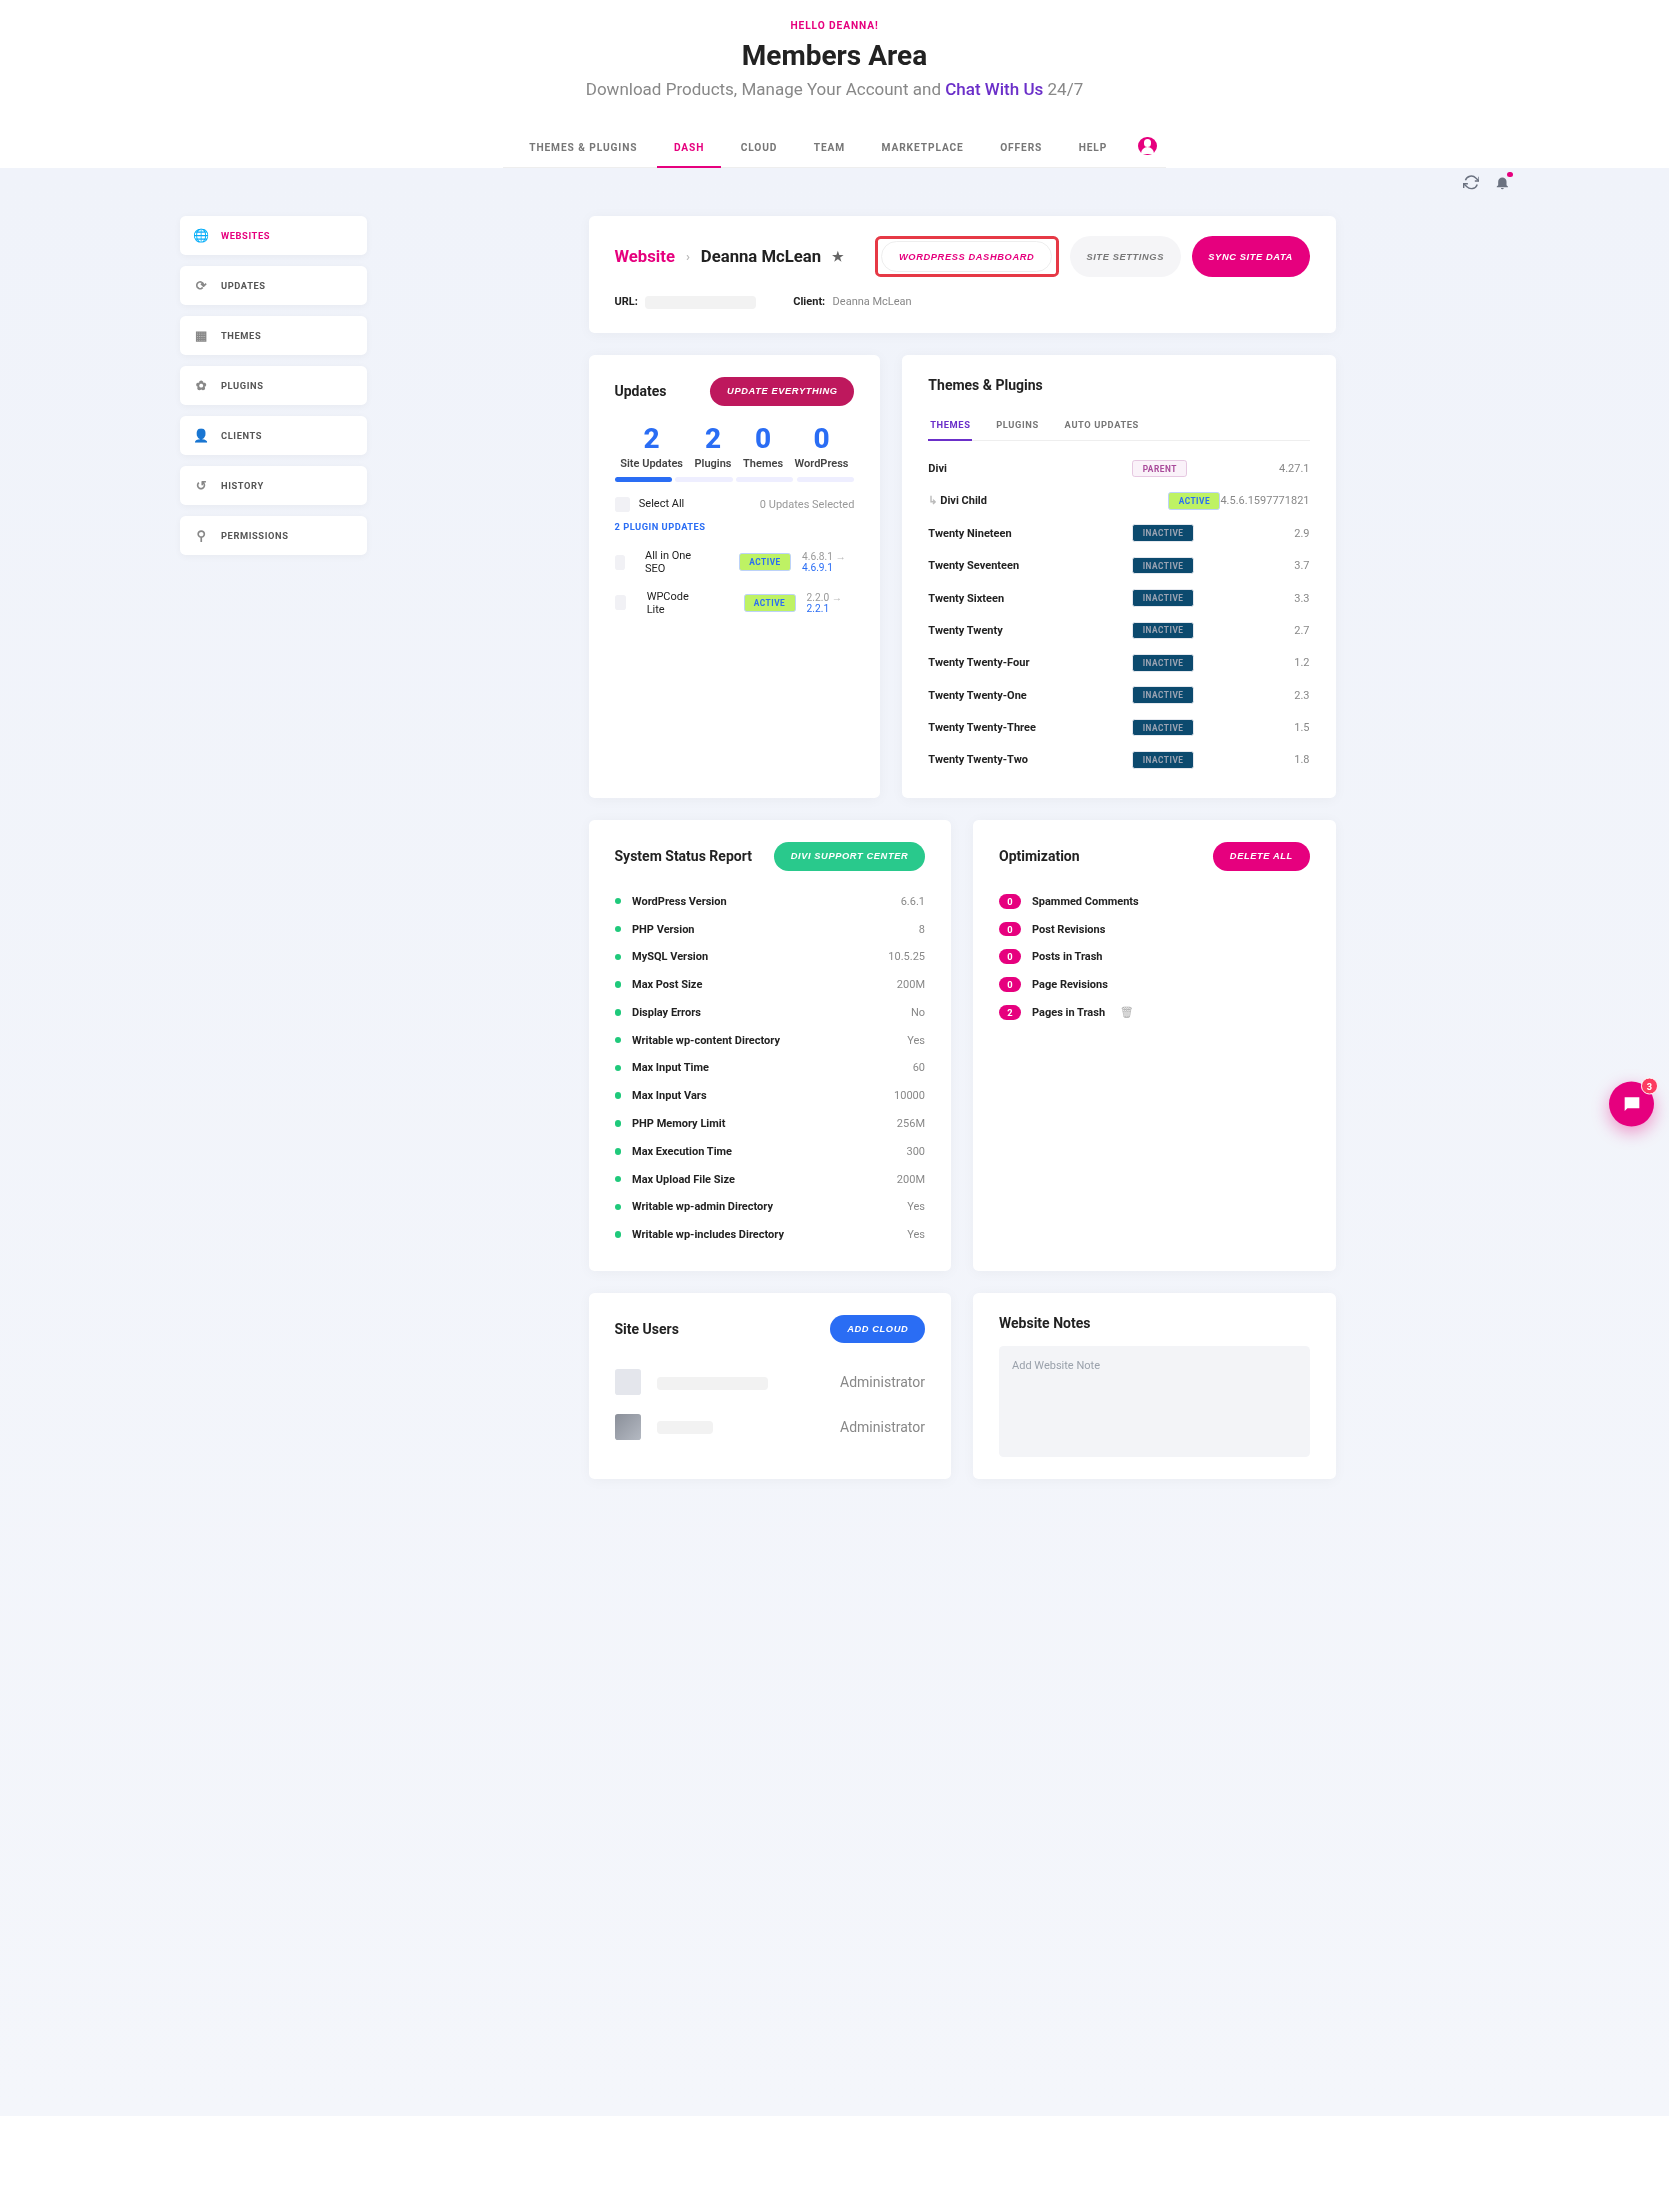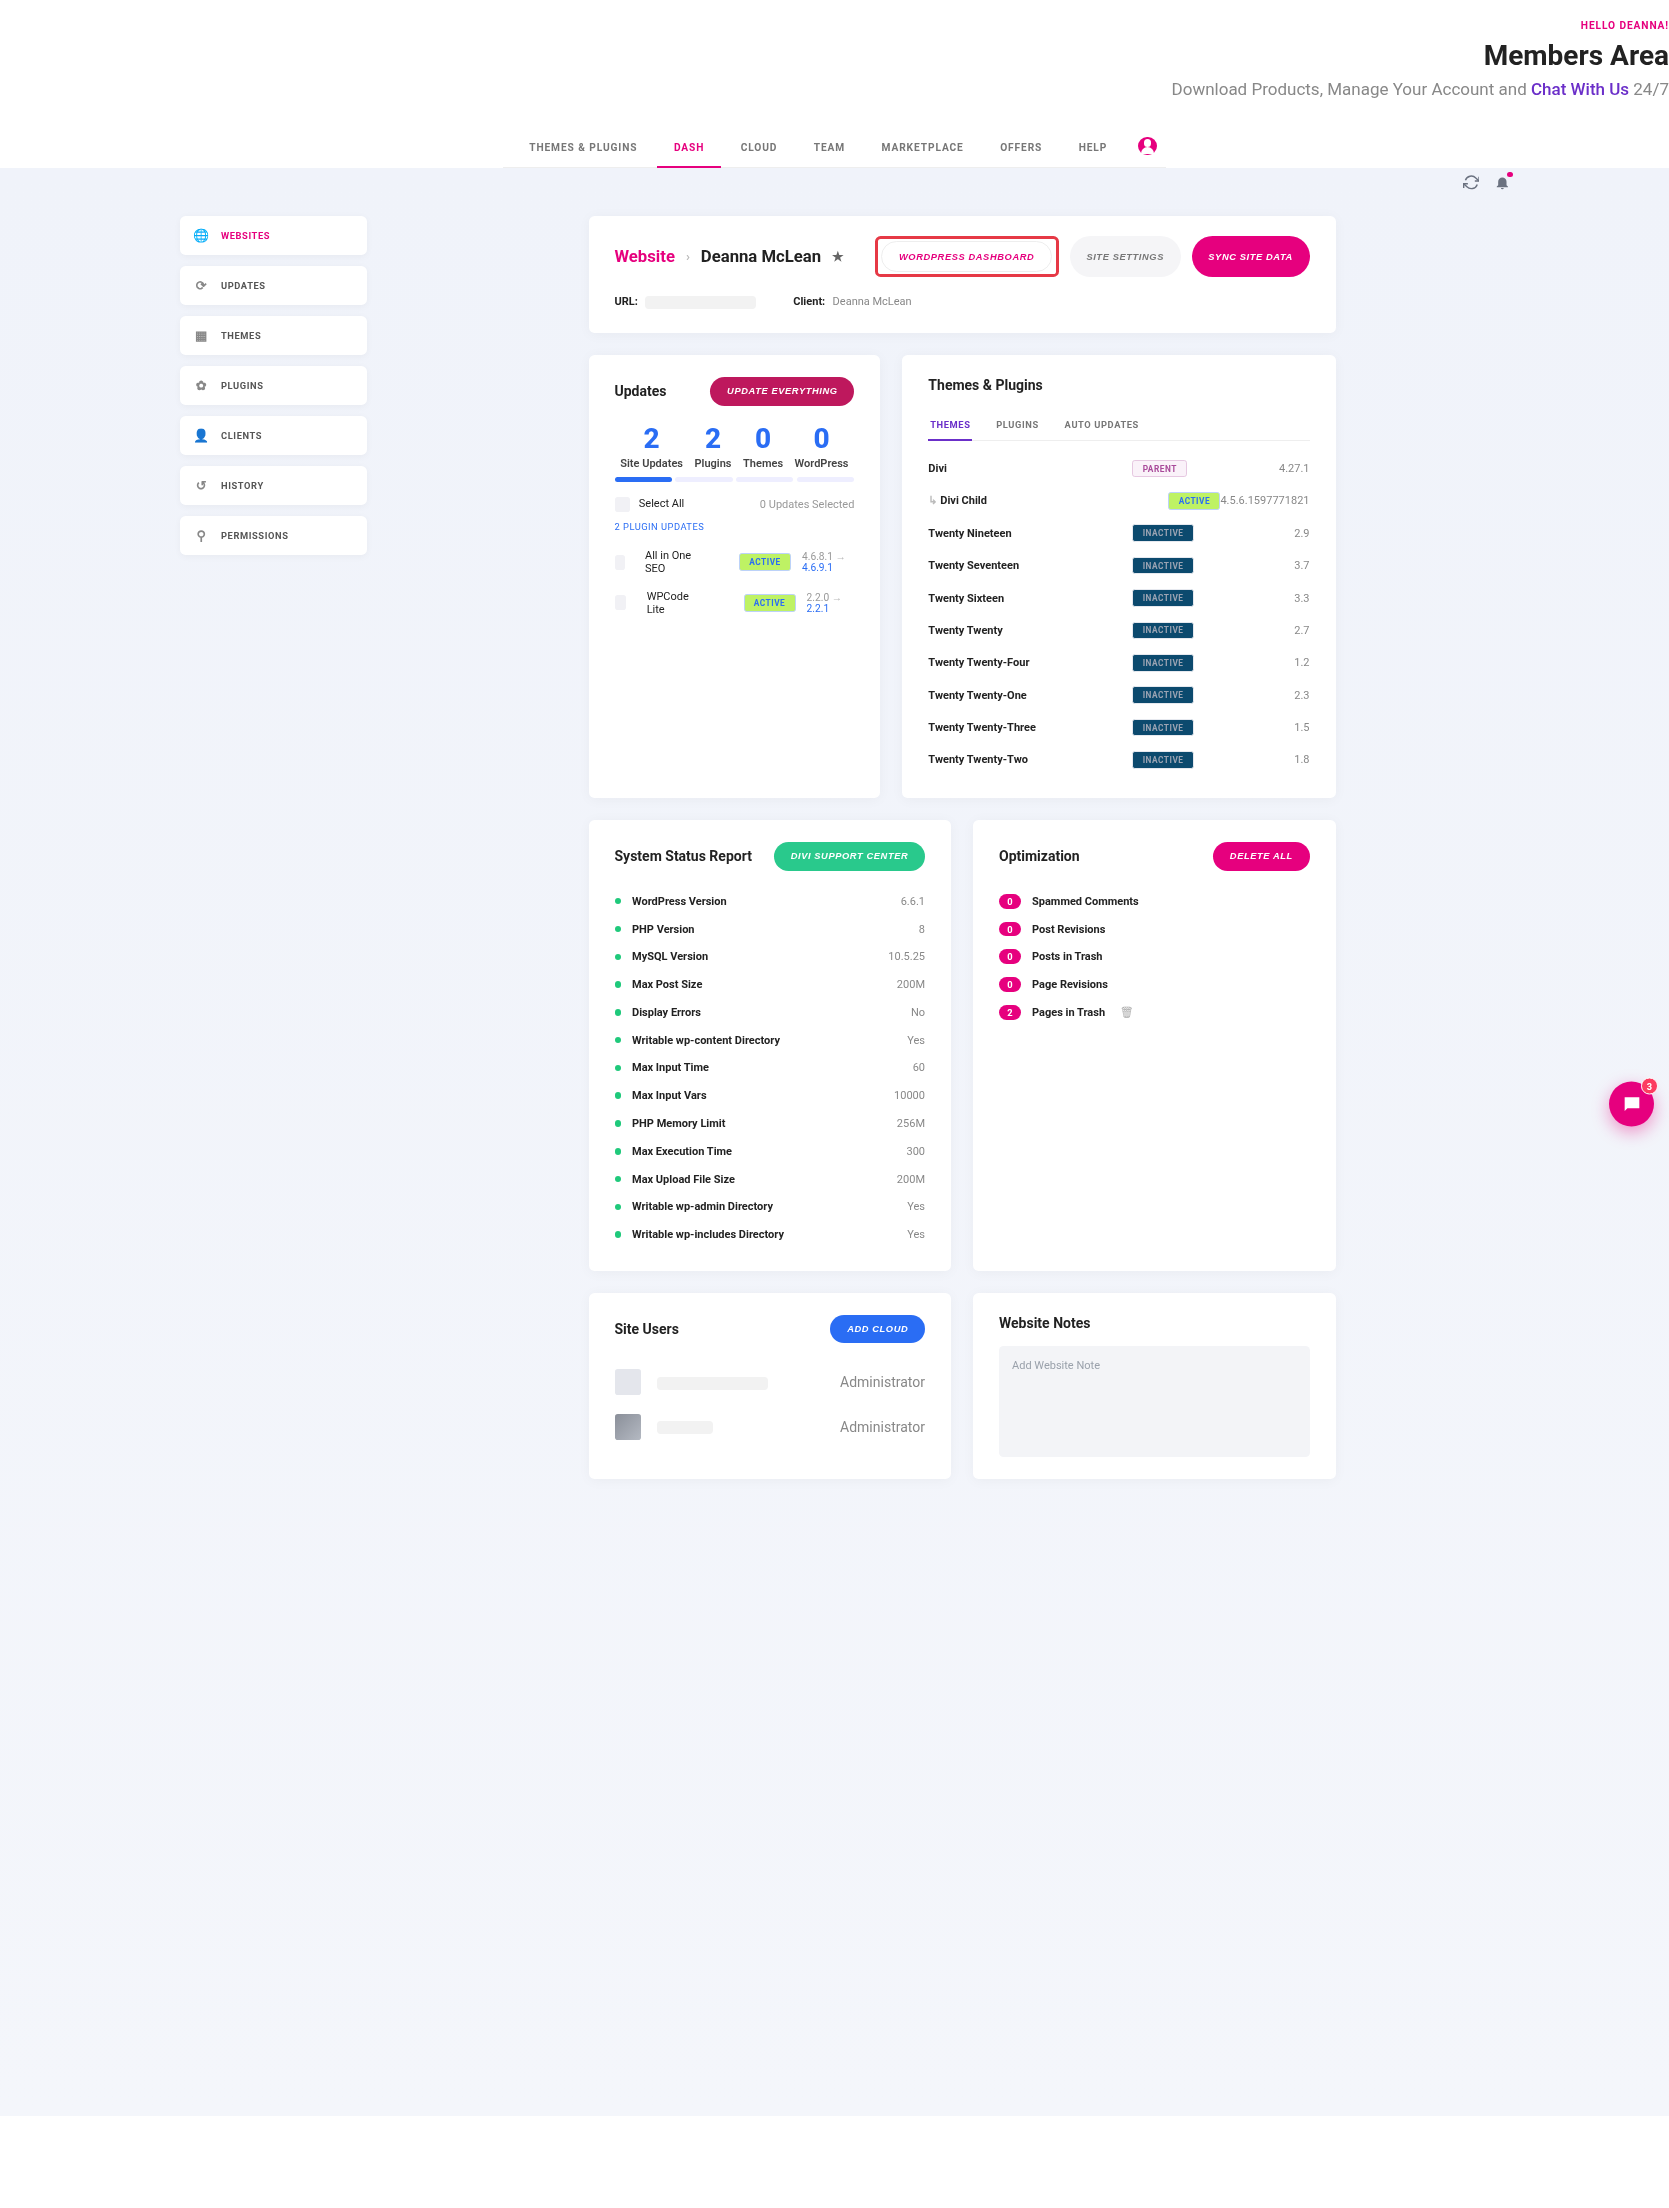--- a/index.html
+++ b/index.html
@@ -6,21 +6,21 @@
     body {
       font-family: -apple-system, BlinkMacSystemFont, "Segoe UI", Roboto, Helvetica, Arial, sans-serif;
       background: #ffffff;
       color: #222;
       font-size: 12px;
       min-height: 2209px;
     }
     .main-container { width: 100%; max-width: 1670px; margin: 0 auto; position: relative; }
 
     
-    .hero { text-align: right; padding: 20.4px 0 3.7px; }
+    .hero { text-align: center; padding: 20.4px 0 3.7px; }
     .hello { color: #e6007e; font-size: 10.2px; font-weight: 700; letter-spacing: 0.9px; }
     .title { font-size: 28px; font-weight: 700; margin: 7.4px 0; color: #222; }
     .subtitle { color: #888; font-size: 17px; }
     .subtitle .chat-link { color: #6b2fc9; font-weight: 500; }
 
     
     .nav-wrap { text-align: center; margin-top: 26px; }
     .nav { display: inline-block; border-bottom: 0.9px solid #eee; padding: 0 9.3px; position: relative;}
     .nav-item { display: inline-block; padding: 13px 16.7px; font-size: 10.2px; font-weight: 700; letter-spacing: 0.9px; color: #777; cursor: pointer;}
     .nav-item.active { color: #e6007e; border-bottom: 2.8px solid #e6007e; margin-bottom:-0.9px; }
@@ -73,21 +73,21 @@
     .card-head { display:flex; justify-content:space-between; align-items:center; margin-bottom: 16.7px;}
     .stat-row { display:flex; justify-content:space-around; margin: 7.4px 0 5.6px;}
     .stat { text-align:center;}
     .stat-num { font-size:28px; font-weight:800; color:#2a6df4; }
     .stat-lbl { font-size:11px; color:#444; margin-top: 1.9px; font-weight:600;}
     .progress-row { display:flex; gap:3.7px; margin: 7.4px 0 15px;}
     .progress-row .seg { flex:1; height:4.6px; background:#eef; border-radius:2.8px;}
     .progress-row .seg.fill { background:#2a6df4;}
     .sel-row { display:flex; justify-content:space-between; align-items:center; font-size:11px; margin: 9.3px 0;}
     .checkbox { width:15px; height:15px; background:#f1f1f5; border-radius:2.8px; display:inline-block; margin-right:9.3px; vertical-align:middle;}
-    .subhead { color:#2a6df4; font-size:9.3px; font-weight:400; letter-spacing:0.5px; margin: 9.3px 0; }
+    .subhead { color:#2a6df4; font-size:9.3px; font-weight:700; letter-spacing:0.5px; margin: 9.3px 0; }
     .plugin-row { display:flex; align-items:center; padding: 7.4px 0; font-size:11px; gap:11px; }
     .badge { font-size:8.3px; font-weight:700; letter-spacing:0.5px; padding: 2.8px 9.3px; border-radius: 2.8px; border:0.9px solid; }
     .badge.active { color:#2a6df4; border-color:#bcd2f9; background:#bef264;margin-left:36px;}
     .badge.parent { color:#a94a9a; border-color:#e6c8e1; background:#faf2f9;}
     .badge.inactive { color:#9ca4b3; border-color:#e6e9ef; background:#0c4a6e;}
     .ver-txt { color:#999; font-size:10.2px; margin-left:auto; }
     .ver-new { color:#2a6df4;}
     .arr2 { color:#bbb;}
 
     

